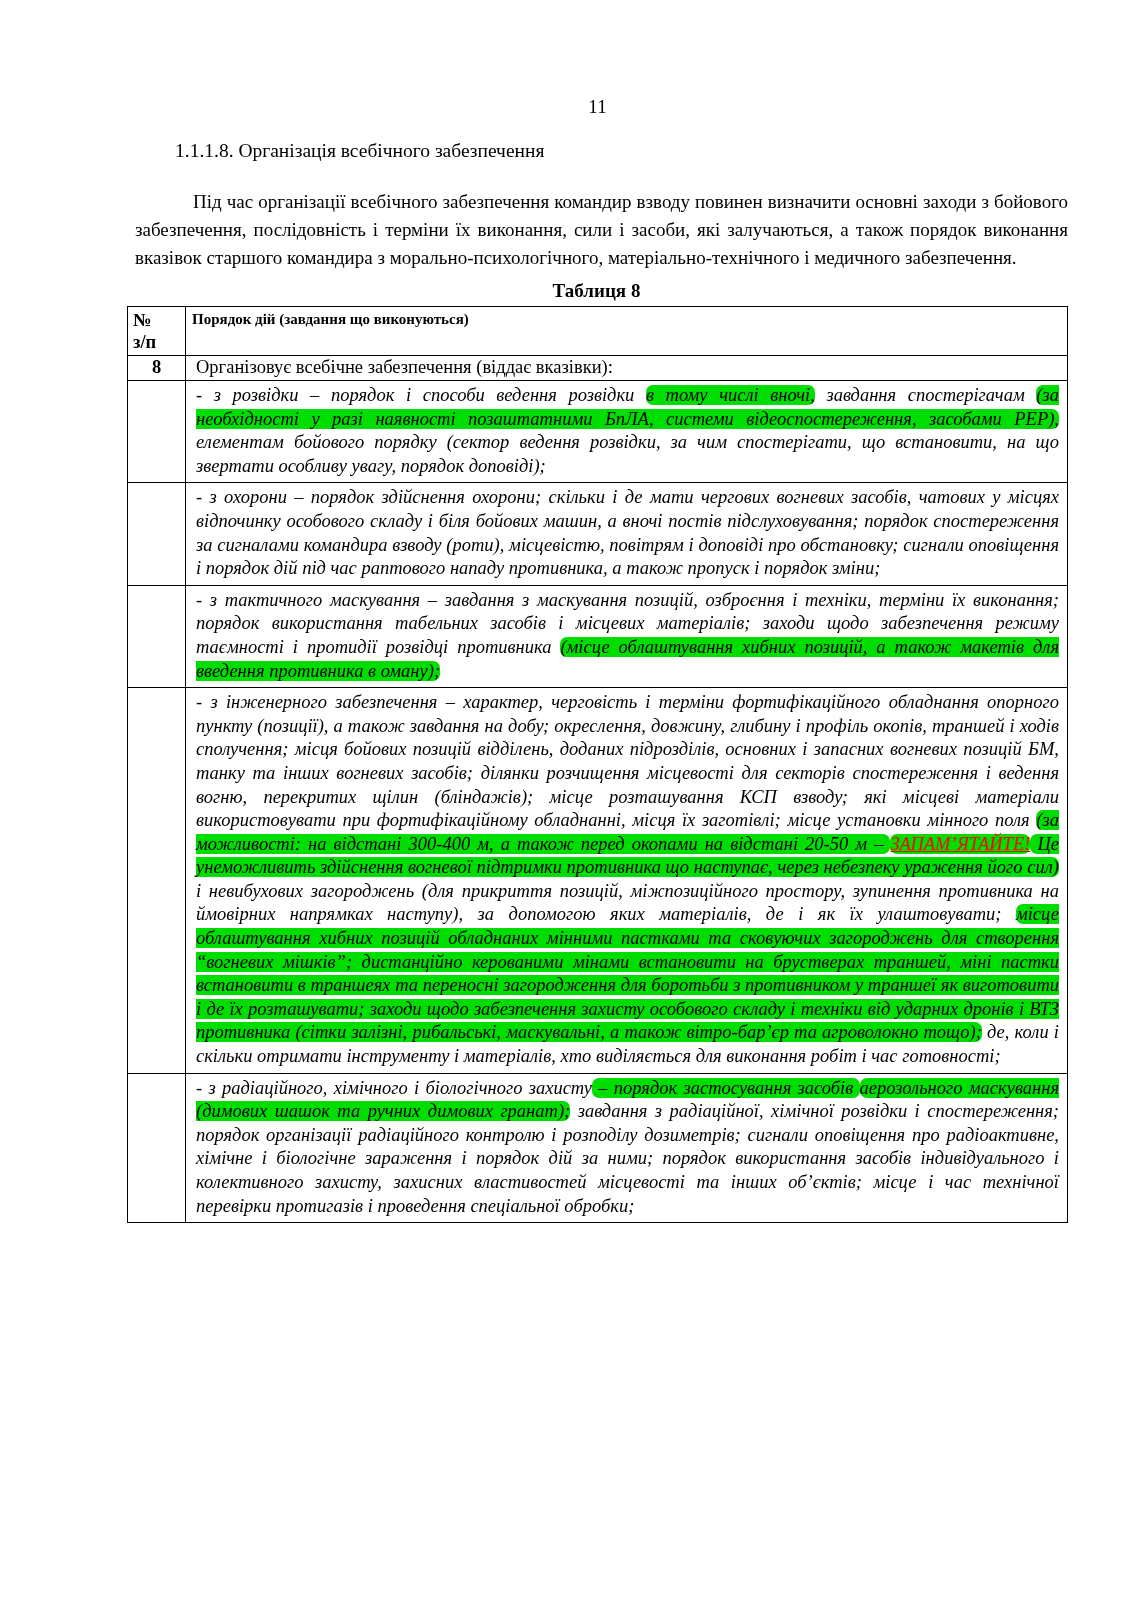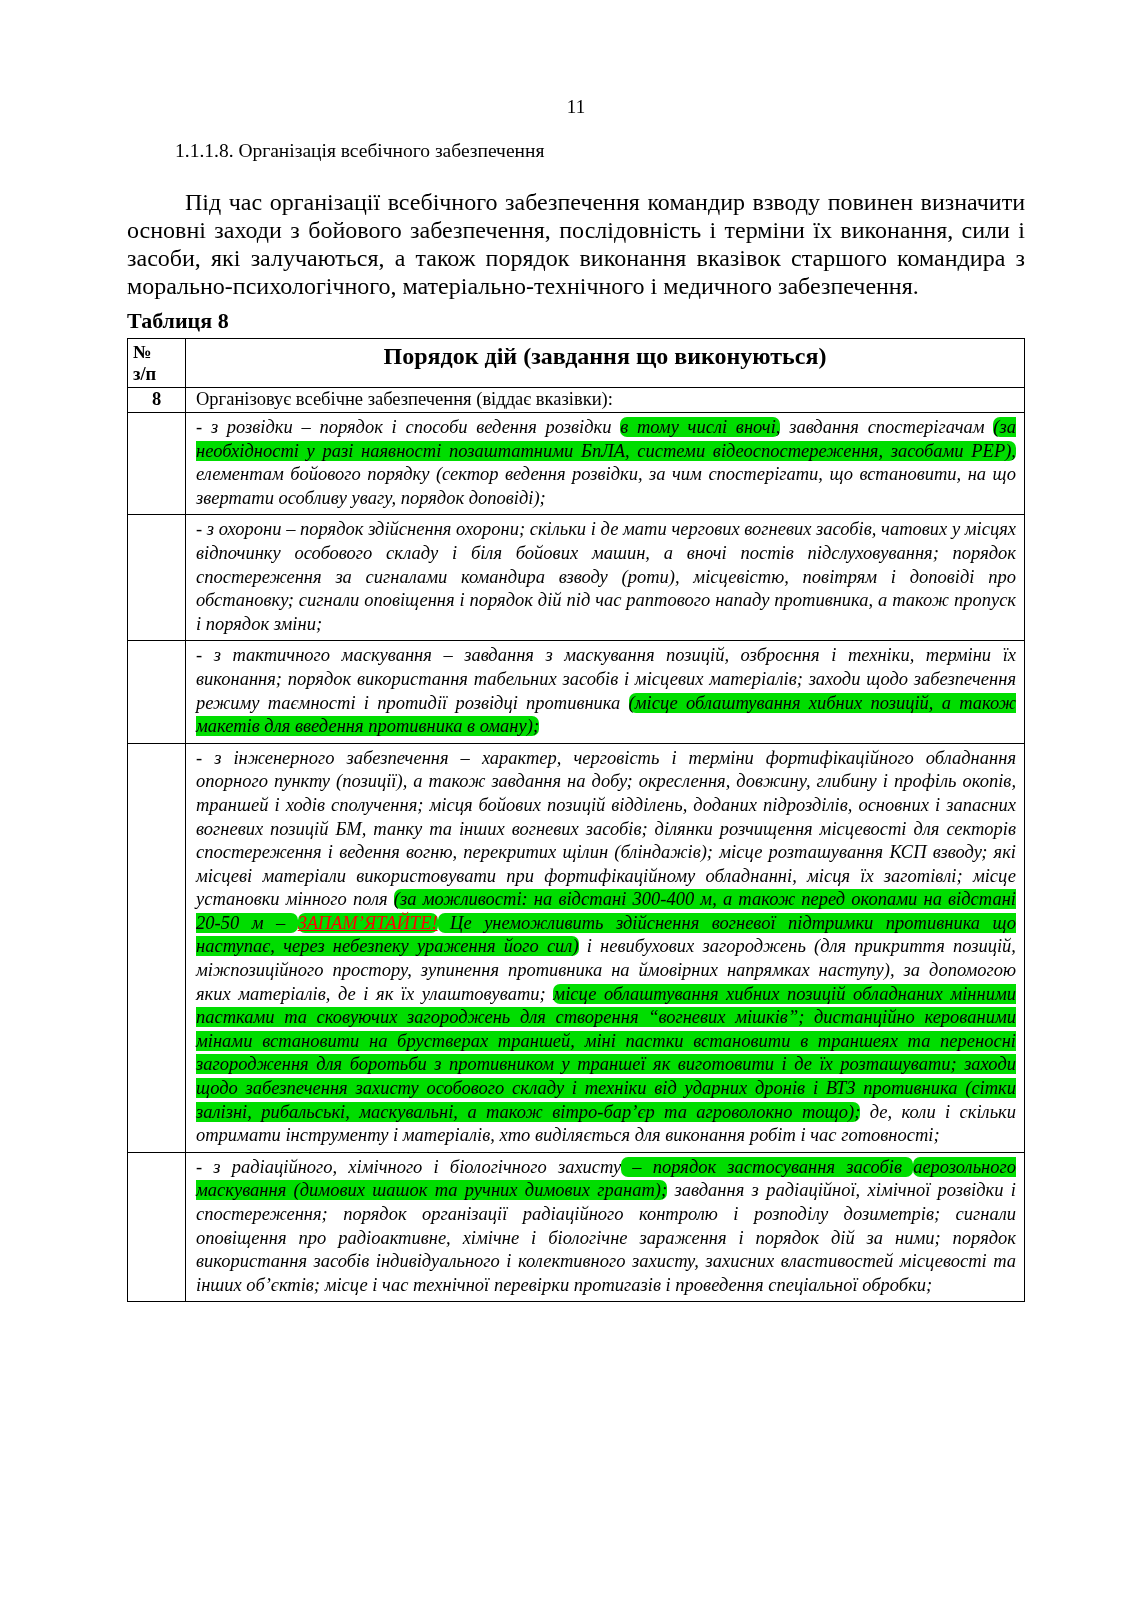--- a/index.html
+++ b/index.html
@@ -2,45 +2,45 @@
 <html lang="uk" style="--hl: #00dd00; --warn: #ff0000;"><head>
 <meta charset="utf-8">
 <style>
   html,body { margin:0; padding:0; background:#e8e8e8; }
   .page {
     position:relative;
     width:1142px; height:1615px;
     margin:0 auto;
     background:#ffffff;
     box-sizing:border-box;
-    padding:96px 117px 30px 127px;
+    padding:96px 74px 30px 127px;
     font-family:"Liberation Serif", "DejaVu Serif", serif;
     color:#000;
   }
   .page-number {
     text-align:center;
     font-size:19px;
     margin-bottom:22px;
   }
   .heading {
     font-size:19.5px;
     font-weight:normal;
     margin:14px 0 0 48px;
   }
   .intro {
-    font-size:24px;
+    font-size:19px;
     line-height:28px;
     text-align:justify;
     text-indent:58px;
-    margin:26px 0 0 0;
+    margin:26px 0 0 8px;
   }
   .table-caption {
-    text-align:left;
+    text-align:center;
     font-weight:bold;
-    font-size:22px;
+    font-size:19px;
     margin:8px 2px 4px 0;
   }
   table.doc-table {
     width:100%;
     border-collapse:collapse;
     table-layout:fixed;
   }
   table.doc-table td {
     border:1.6px solid #000;
     vertical-align:top;
@@ -49,22 +49,22 @@
   .header-cell-num {
     font-weight:bold;
     font-size:18.5px;
     line-height:22px;
     text-align:left;
     padding:2px 2px 2px 5px;
     vertical-align:middle;
   }
   .header-cell-actions {
     font-weight:bold;
-    font-size:24px;
-    text-align:center;
+    font-size:15px;
+    text-align:left;
     vertical-align:middle;
     padding:4px 6px;
   }
   .main-num {
     font-weight:bold;
     font-size:18.5px;
     text-align:center;
     padding:1px 0;
   }
   .main-title {

